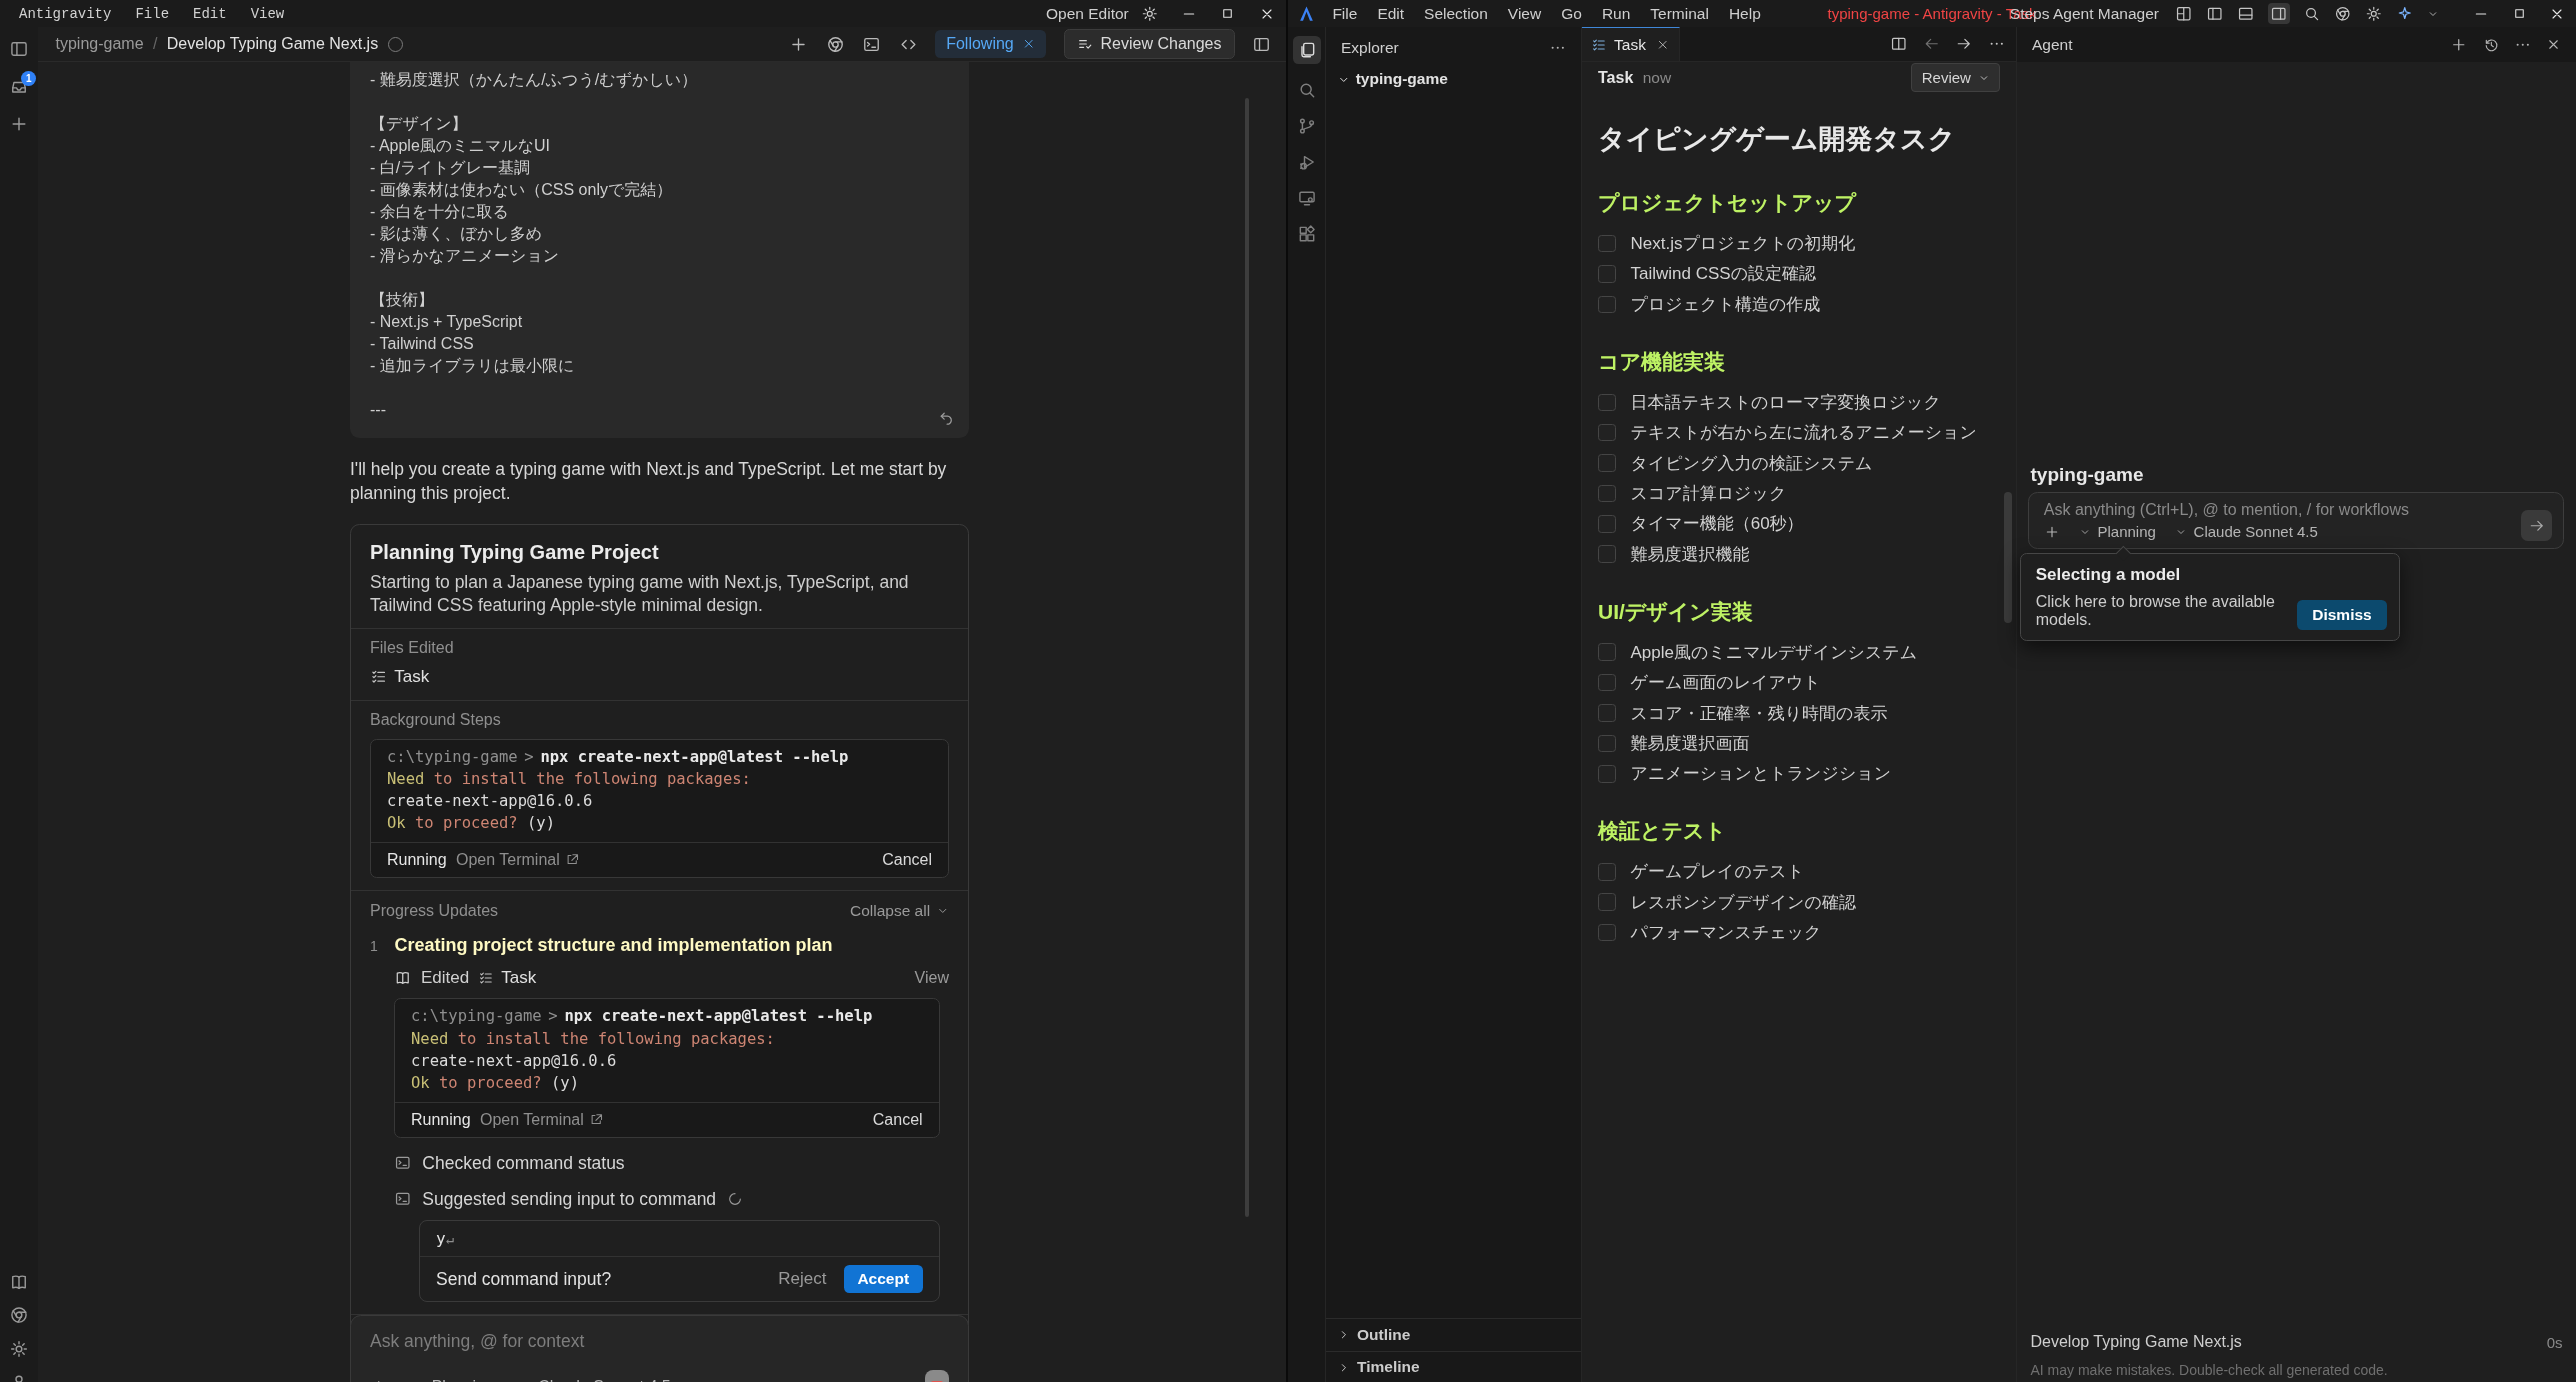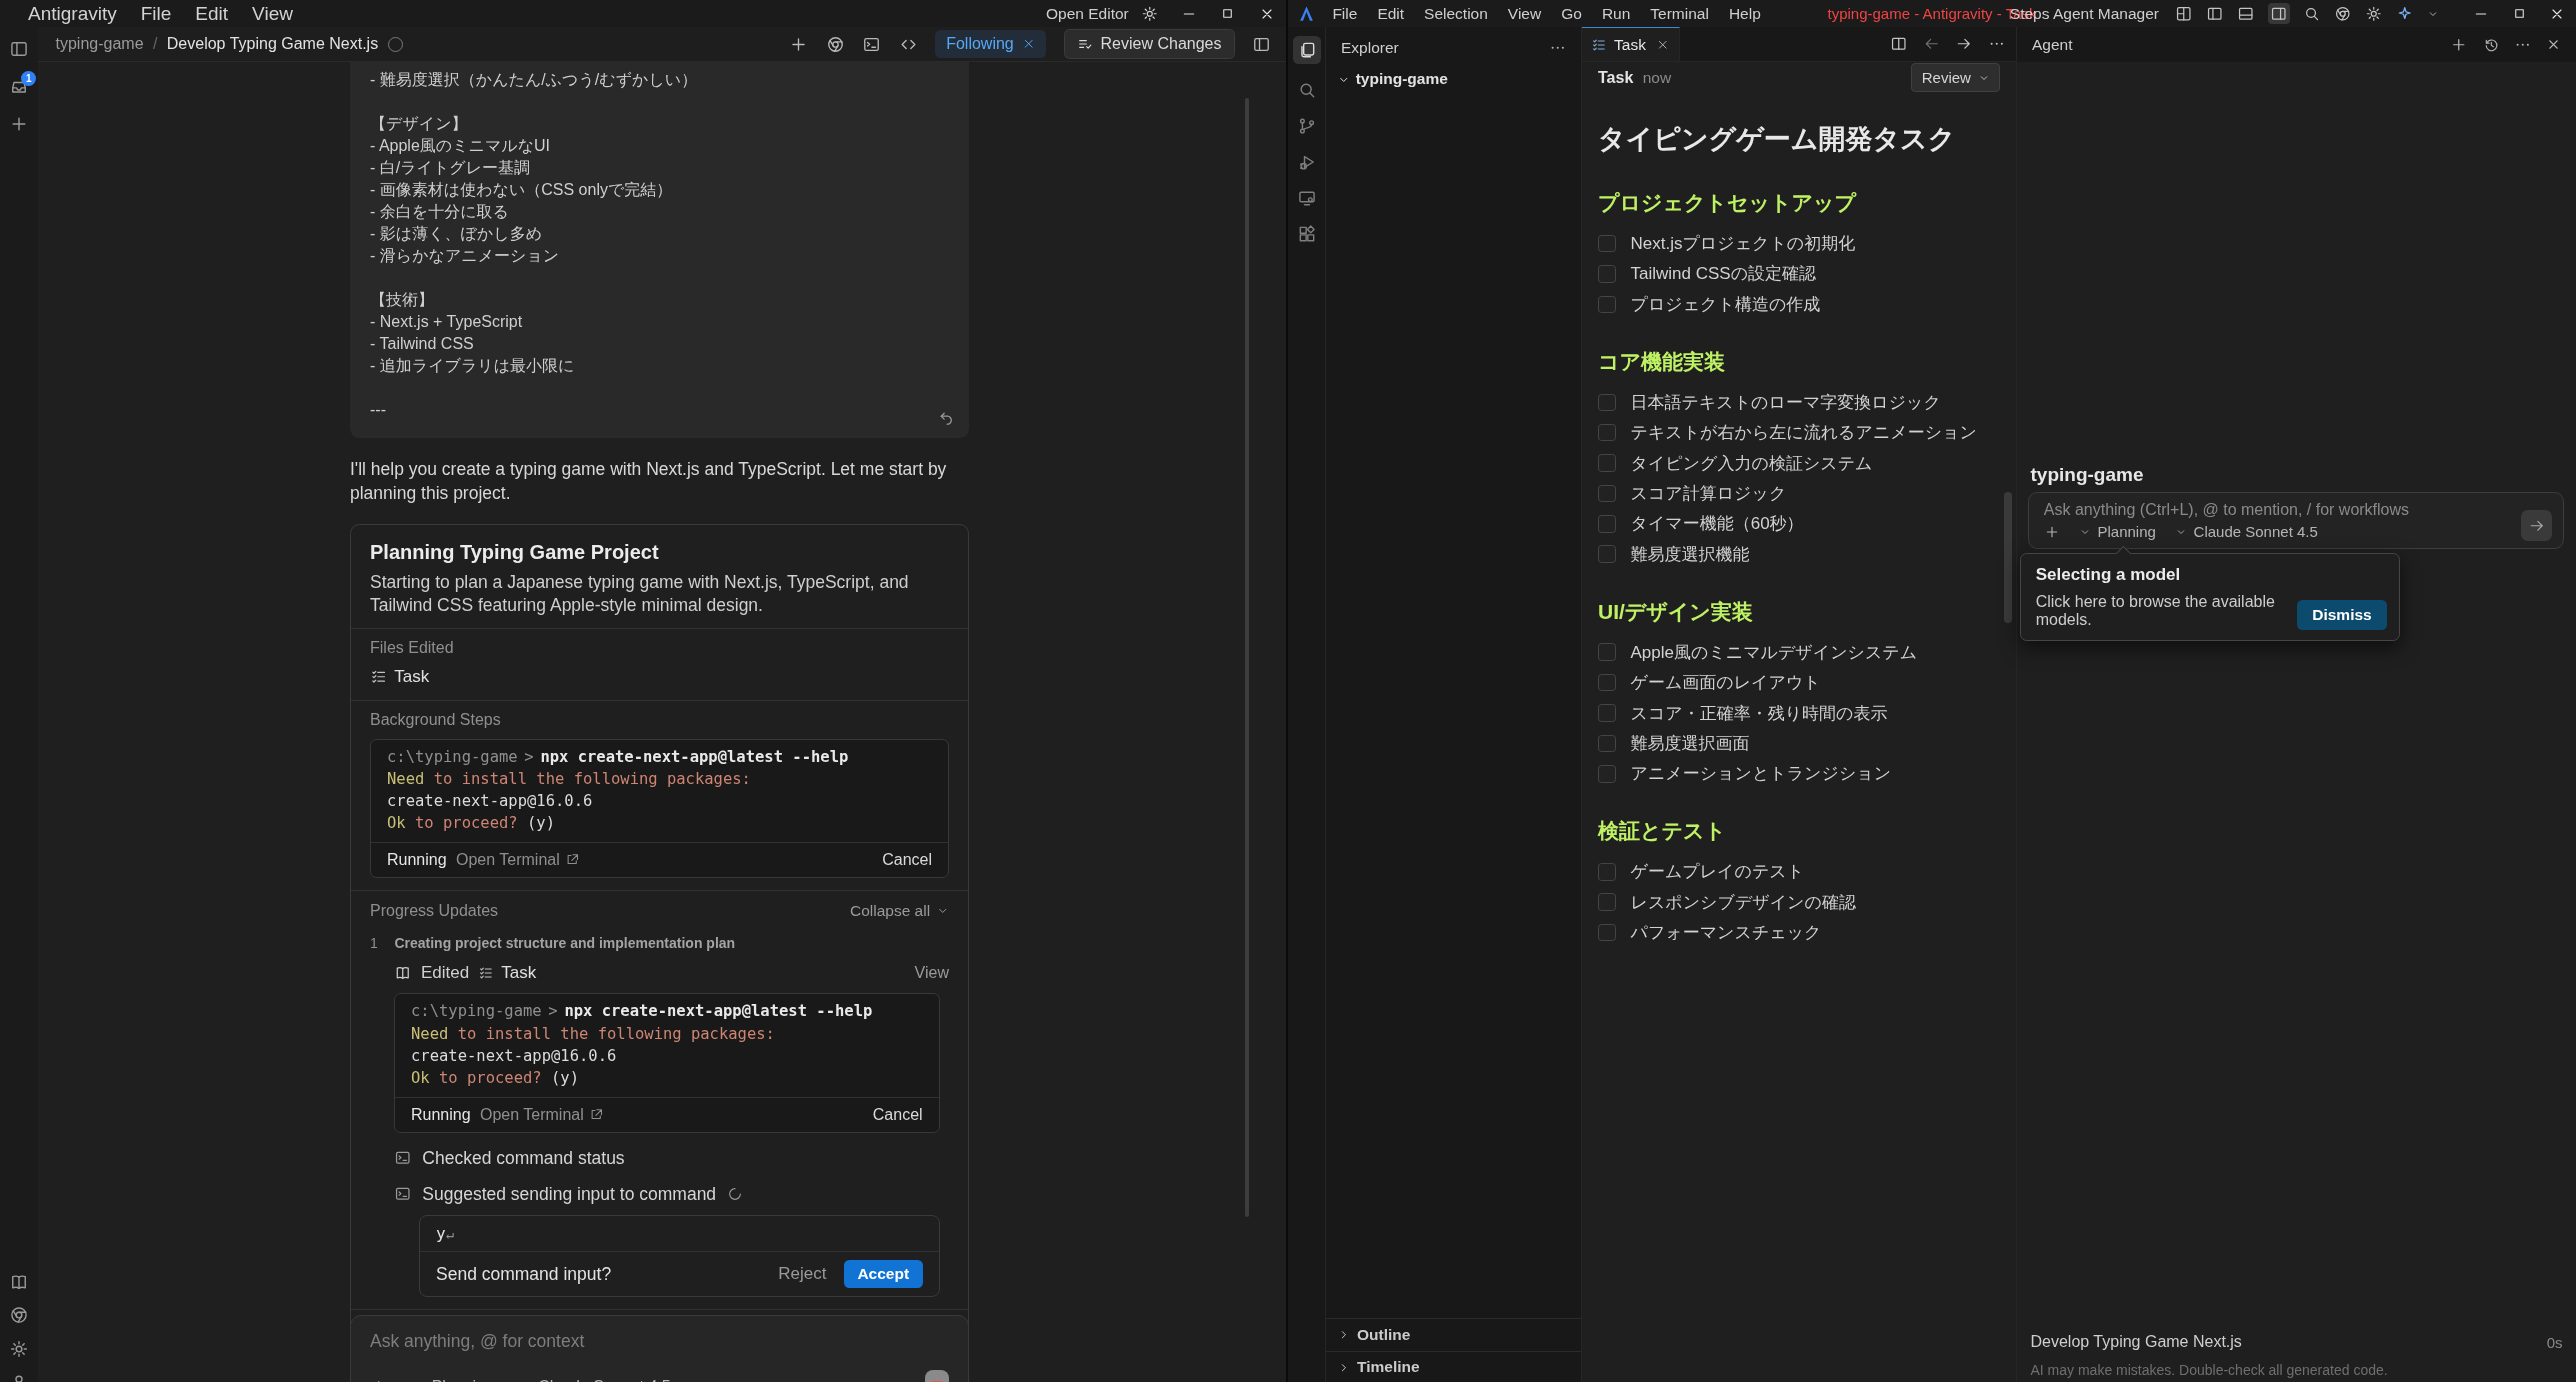--- a/index.html
+++ b/index.html
@@ -5,21 +5,21 @@
   * { margin:0; padding:0; box-sizing:border-box; }
   html,body { width:2576px; height:1383px; background:#0a0a0a; overflow:hidden;
     font-family:"Liberation Sans","DejaVu Sans",sans-serif; color:#cccccc; }
   .mono { font-family:"DejaVu Sans Mono","Liberation Mono",monospace; }
   svg.ic { stroke:currentColor; fill:none; stroke-width:1.7; stroke-linecap:round; stroke-linejoin:round; display:block; }
   .tpl-wrap { display:contents; }
 
   
   #left-window { position:absolute; left:0; top:0; width:1286px; height:1383px; background:#1f1f1f; }
   .lw-titlebar { position:relative; height:27px; background:#1b1b1b; display:flex; align-items:center; }
-  .lw-menus { display:flex; gap:24px; padding-left:28px; font-size:19px; color:#d2d2d2; }
+  .lw-menus { display:flex; gap:24px; padding-left:19px; font-size:14px; color:#d2d2d2;font-family:Liberation Mono, monospace; }
   .lw-menus span { cursor:default; }
   .lw-center { position:absolute; left:1046px; top:0; height:27px; display:flex; align-items:center; gap:12px; font-size:15.5px; color:#cfcfcf; }
   .win-controls { position:absolute; right:0; top:0; height:27px; display:flex; }
   .win-controls .wc { width:39px; height:27px; display:flex; align-items:center; justify-content:center; color:#e8e8e8; }
 
   .lw-rail { position:absolute; left:0; top:27px; bottom:0; width:38px; background:#1b1b1b; }
   .rail-top { display:flex; flex-direction:column; align-items:center; gap:17.5px; padding-top:12px; color:#9a9a9a; }
   .rail-bottom { position:absolute; bottom:-9.4px; left:0; right:0; display:flex; flex-direction:column; align-items:center; gap:13.5px; color:#9a9a9a; }
   .rail-item { position:relative; }
   .badge { position:absolute; top:-6px; right:-7.4px; background:#2f81f7; color:#fff; font-size:10px; min-width:15px; height:15px; border-radius:7.4px; display:flex; align-items:center; justify-content:center; font-weight:700; }
@@ -56,21 +56,21 @@
   .t-line { margin-top:2.7px; }
   .t-yellow { color:#c9c076; } .t-salmon { color:#ce8573; } .t-plain { color:#dcdcdc; }
   .term-foot { border-top:0.7px solid #323232; padding:8px 16px; display:flex; align-items:center; font-size:16px; }
   .t-running { color:#e6e6e6; } .t-openterm { color:#8f8f8f; margin-left:9.4px; display:flex; align-items:center; gap:5.4px; }
   .t-cancel { margin-left:auto; color:#dadada; }
 
   .prog-head { display:flex; align-items:center; }
   .collapse { margin-left:auto; display:flex; align-items:center; gap:5.4px; font-size:15.5px; color:#9a9a9a; }
   .step-row { margin-top:15px; display:flex; align-items:baseline; gap:9.4px; }
   .step-no { font-size:14px; color:#8f8f8f; width:15px; }
-  .step-title { font-size:14px; font-weight:700; color:#a3a3a3; }
+  .step-title { font-size:18px; font-weight:700; color:#fef9c3; }
   .edited-row { margin-top:12px; margin-left:24px; display:flex; align-items:center; gap:9.4px; font-size:17px; color:#d0d0d0; }
   .view-link { margin-left:auto; color:#9a9a9a; font-size:16px; }
   .term.nested { margin:10.8px 9.4px 0 24px; }
   .mini-row { margin-top:15px; margin-left:24px; display:flex; align-items:center; gap:10.8px; font-size:17.5px; color:#d6d6d6; }
   .mini-row .ic { color:#9a9a9a; }
   .suggest-box { margin:10.8px 9.4px 0 49px; border:0.7px solid #3a3a3a; border-radius:8px; }
   .sb-input { padding:8px 16px; font-size:16px; color:#e3e3e3; min-height:34px; }
   .sb-return { color:#8f8f8f; font-size:13.5px; }
   .sb-actions { border-top:0.7px solid #323232; padding:8px 16px; display:flex; align-items:center; font-size:17.5px; color:#e3e3e3; }
   .sb-right { margin-left:auto; display:flex; align-items:center; gap:17.5px; }

